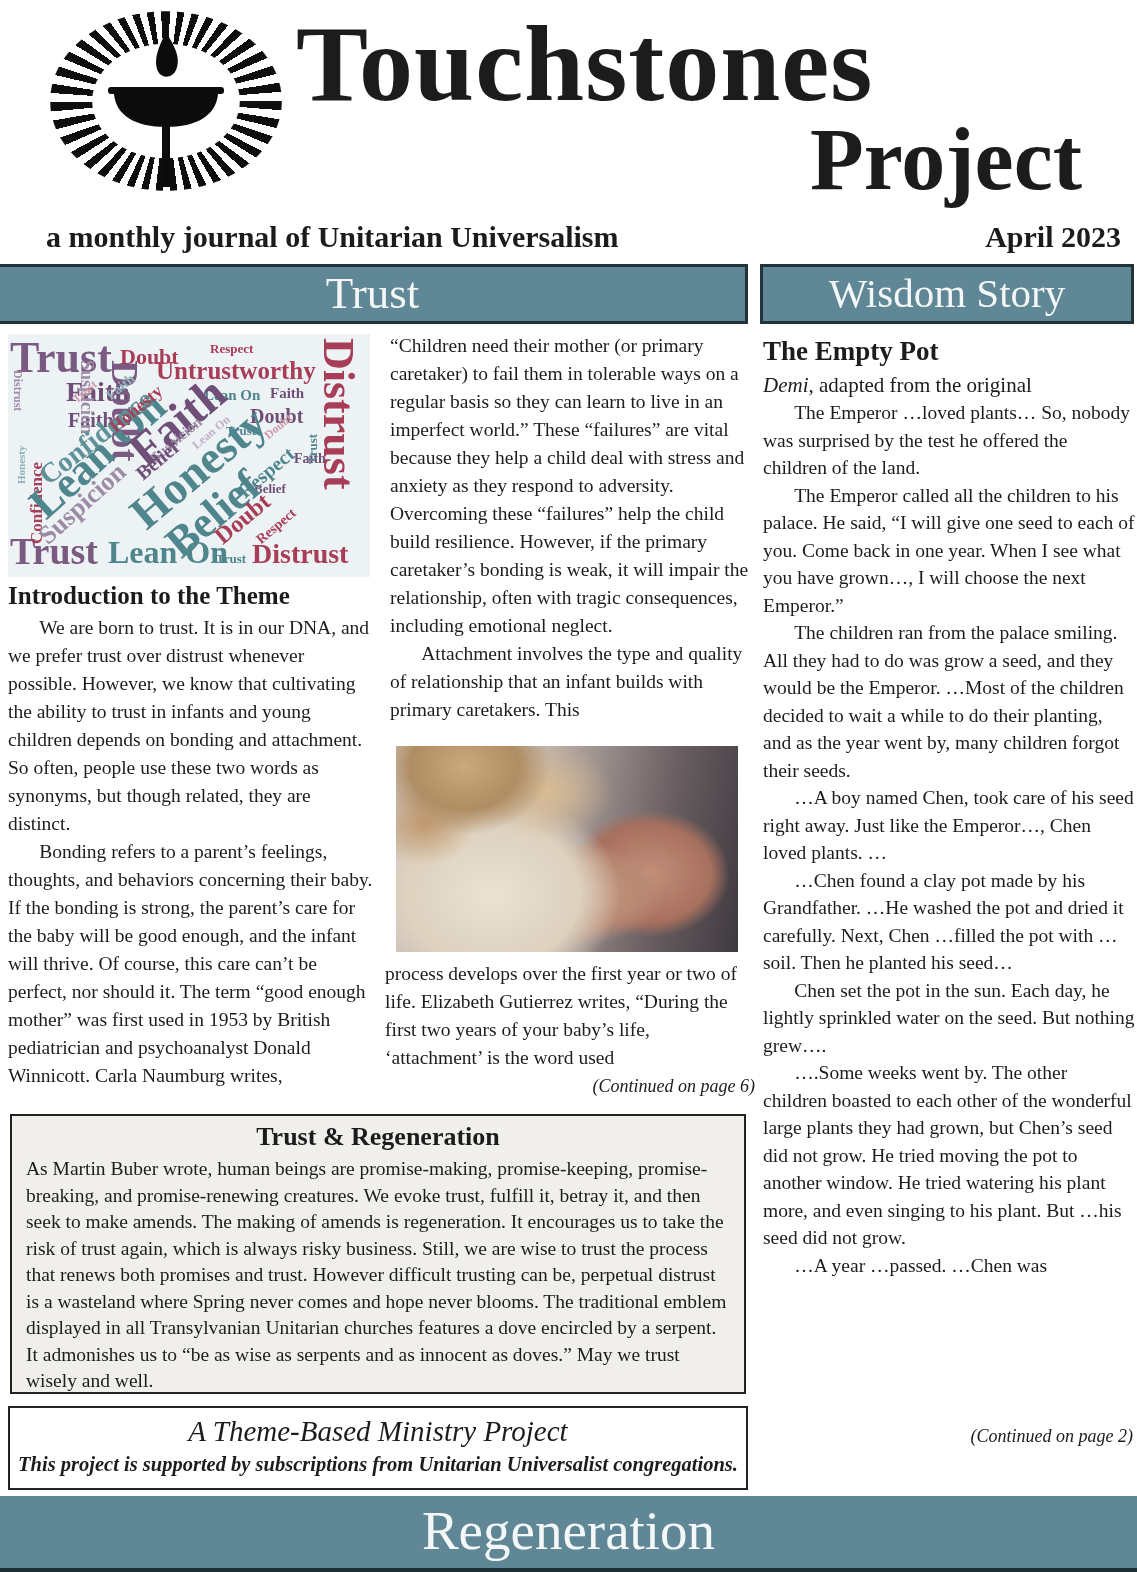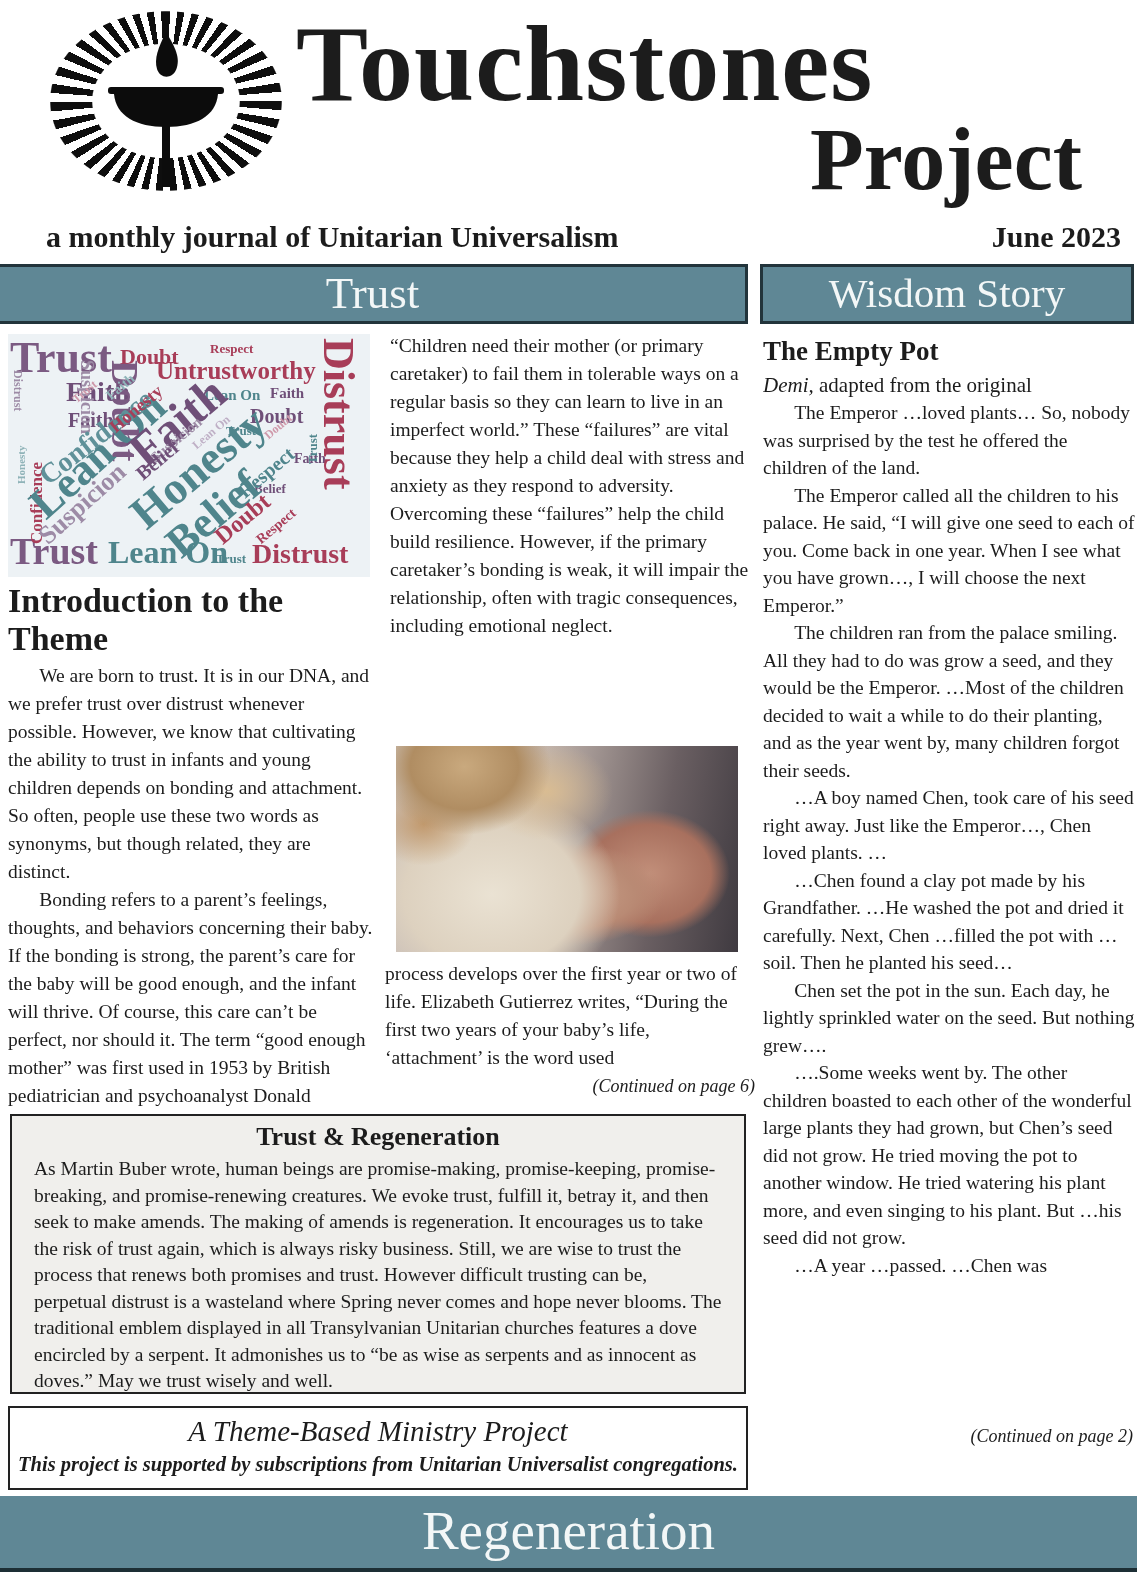--- a/index.html
+++ b/index.html
@@ -31,21 +31,21 @@
           background:#5f8795;border-bottom:4px solid #1d2f35;box-sizing:border-box;
           color:#f3f7f7;text-align:center;font-size:55px;line-height:70px;}
 
   
   .wordcloud{position:absolute;left:8px;top:334px;width:362px;height:243px;
              background:#edf2f5;overflow:hidden;}
   .wc-word{position:absolute;font-weight:bold;line-height:1;white-space:nowrap;
            transform-origin:0 0;}
 
   
-  .colhead{font-size:34px;font-weight:bold;margin:0 0 4px 0;}
+  .colhead{font-size:25px;font-weight:bold;margin:0 0 4px 0;}
   .bodytxt p{margin:0;font-size:19.5px;line-height:28px;}
   .indent{text-indent:1.6em;}
   .col-left{position:absolute;left:8px;top:582px;width:366px;height:530px;overflow:hidden;}
   .mid-1{position:absolute;left:390px;top:332px;width:363px;height:412px;overflow:hidden;}
   .mid-2{position:absolute;left:385px;top:960px;width:363px;height:114px;overflow:hidden;}
   .contnote{position:absolute;font-style:italic;font-size:18px;text-align:right;}
   .contnote.mid{left:399px;top:1076px;width:356px;}
   .contnote.right{left:763px;top:1426px;width:370px;}
 
   .photo{position:absolute;left:396px;top:746px;width:342px;height:206px;
@@ -59,21 +59,21 @@
       linear-gradient(100deg,#cfc5bd 0%,#c0b3ac 40%,#6a5f62 75%,#3f3a40 100%);}
 
   .col-right{position:absolute;left:763px;top:336px;width:372px;height:1086px;overflow:hidden;}
   .col-right p{margin:0;font-size:19.5px;line-height:27.5px;}
   .byline{font-size:21px;line-height:28px;}
   .byline .it{font-style:italic;}
 
   
   .box-tr{position:absolute;left:10px;top:1114px;width:736px;height:280px;
           background:#f0efec;border:2px solid #222;box-sizing:border-box;
-          padding:4px 22px;overflow:hidden;}
+          padding:4px 14px;overflow:hidden;}
   .box-tr h2{margin:2px 0 4px 0;font-size:26px;text-align:center;}
   .box-tr p{margin:0;font-size:19.5px;line-height:26.5px;}
   .box-theme{position:absolute;left:8px;top:1406px;width:740px;height:84px;
           background:#fff;border:2px solid #222;box-sizing:border-box;
           text-align:center;overflow:hidden;}
   .box-theme .l1{margin-top:7px;font-size:29px;font-style:italic;}
   .box-theme .l2{margin-top:5px;font-size:20.5px;font-style:italic;font-weight:bold;}
 </style>
 </head>
 <body>
@@ -83,21 +83,21 @@
   <svg viewBox="0 0 240 186">
     <path d="M120,24 C129,39 135,50 130,62 C126,71 114,71 111,61 C108,51 112,40 120,24 Z" fill="#0c0c0c"></path>
     <rect x="62" y="79" width="116" height="7" rx="3" fill="#0c0c0c"></rect>
     <path d="M68,86 L172,86 C170,108 150,119 120,119 C90,119 70,108 68,86 Z" fill="#0c0c0c"></path>
     <rect x="116" y="117" width="8" height="62" fill="#0c0c0c"></rect>
   </svg>
 </div>
 <div class="title1">Touchstones</div>
 <div class="title2">Project</div>
 <div class="subtitle">a monthly journal of Unitarian Universalism</div>
-<div class="issuedate">June 2023</div>
+<div class="issuedate">April 2023</div>
 
 <div class="banner banner-trust">Trust</div>
 <div class="banner banner-wisdom">Wisdom Story</div>
 
 <div class="wordcloud" id="wordcloud">
     <span class="wc-word" style="left: 2px; top: 2px; font-size: 44px; color: rgb(123, 90, 130); transform: rotate(0deg);">Trust</span>
     <span class="wc-word" style="left: 112px; top: 12px; font-size: 22px; color: rgb(168, 61, 88); transform: rotate(0deg);">Doubt</span>
     <span class="wc-word" style="left: 202px; top: 8px; font-size: 13px; color: rgb(168, 61, 88); transform: rotate(0deg);">Respect</span>
     <span class="wc-word" style="left: 148px; top: 24px; font-size: 25px; color: rgb(168, 61, 88); transform: rotate(0deg);">Untrustworthy</span>
     <span class="wc-word" style="left: 196px; top: 54px; font-size: 15px; color: rgb(79, 133, 140); transform: rotate(0deg);">Lean On</span>
@@ -138,20 +138,21 @@
   </div>
 
 <div class="col-left bodytxt">
   <h2 class="colhead">Introduction to the Theme</h2>
   <p class="indent">We are born to trust. It is in our DNA, and we prefer trust over distrust whenever possible. However, we know that cultivating the ability to trust in infants and young children depends on bonding and attachment. So often, people use these two words as synonyms, but though related, they are distinct.</p>
   <p class="indent">Bonding refers to a parent’s feelings, thoughts, and behaviors concerning their baby. If the bonding is strong, the parent’s care for the baby will be good enough, and the infant will thrive. Of course, this care can’t be perfect, nor should it. The term “good enough mother” was first used in 1953 by British pediatrician and psychoanalyst Donald Winnicott. Carla Naumburg writes,</p>
 </div>
 
 <div class="mid-1 bodytxt">
   <p>“Children need their mother (or primary caretaker) to fail them in tolerable ways on a regular basis so they can learn to live in an imperfect world.” These “failures” are vital because they help a child deal with stress and anxiety as they respond to adversity. Overcoming these “failures” help the child build resilience. However, if the primary caretaker’s bonding is weak, it will impair the relationship, often with tragic consequences, including emotional neglect.</p>
+  <p class="indent">Attachment involves the type and quality of relationship that an infant builds with primary caretakers. This</p>
 </div>
 <div class="photo" title="mother-holding-newborn"></div>
 <div class="mid-2 bodytxt">
   <p>process develops over the first year or two of life. Elizabeth Gutierrez writes, “During the first two years of your baby’s life, ‘attachment’ is the word used</p>
 </div>
 <div class="contnote mid">(Continued on page 6)</div>
 
 <div class="col-right">
   <h2 class="colhead" style="font-size:27px;">The Empty Pot</h2>
   <div class="byline"><span class="it">Demi,</span><span> adapted from the original</span></div>

